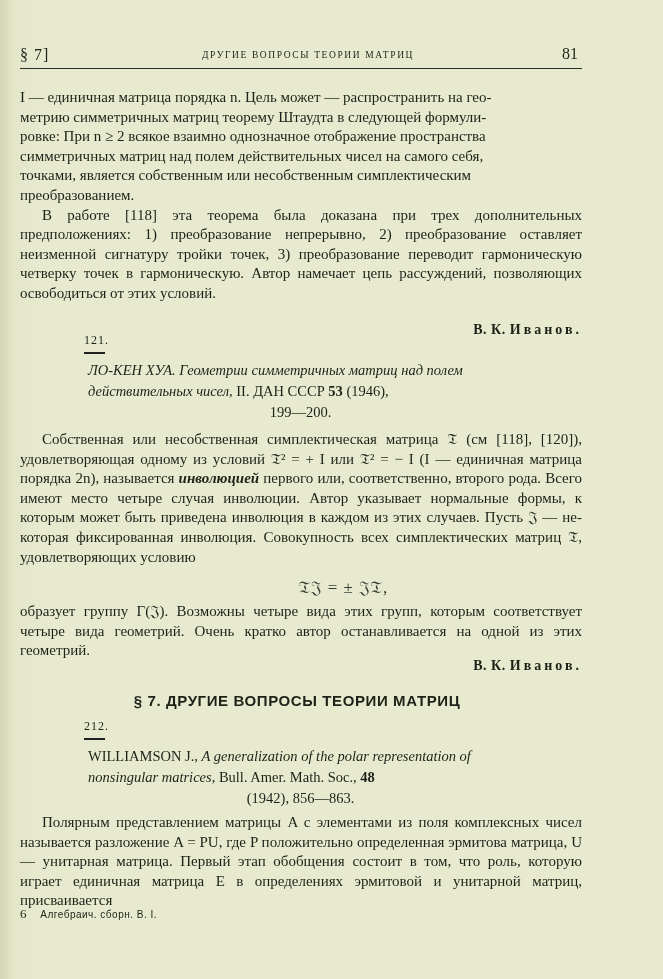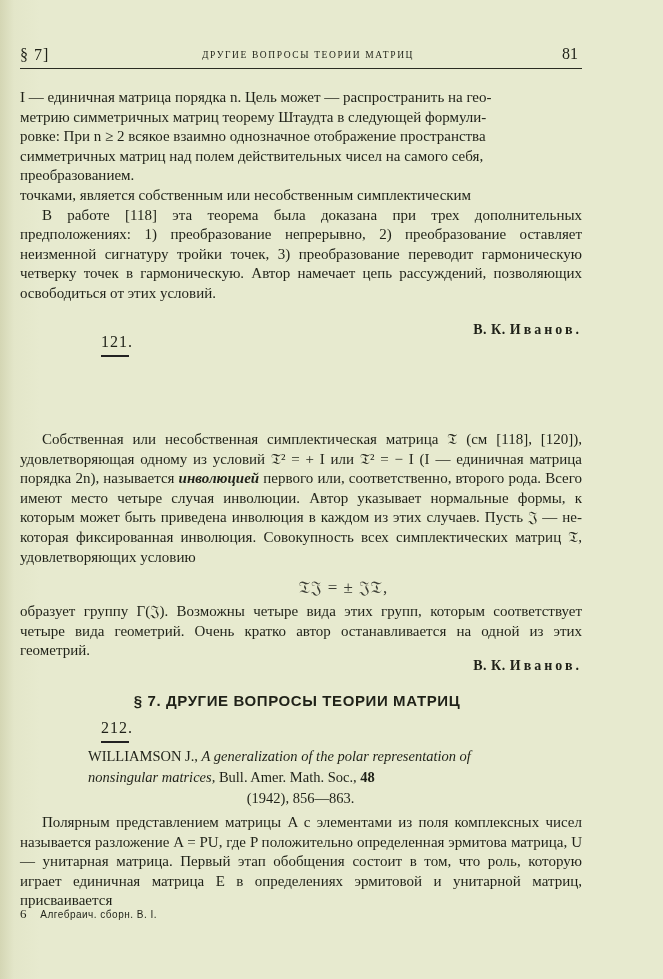--- a/index.html
+++ b/index.html
@@ -76,22 +76,22 @@
       right: 81px;
       font-size: 14px;
       font-weight: bold;
       letter-spacing: 0.5px;
     }
     .sig .spaced {
       letter-spacing: 3px;
     }
     .entry-num {
       position: absolute;
-      left: 101px;
-      font-size: 16px;
+      left: 84px;
+      font-size: 12px;
       letter-spacing: 1px;
     }
     .entry-num::after {
       content: "";
       position: absolute;
       left: 0;
       right: 4px;
       bottom: -6px;
       border-bottom: 2px solid #222;
     }
@@ -157,32 +157,42 @@
     <span class="rh-section">§ 7]</span>
     <span class="rh-title">ДРУГИЕ ВОПРОСЫ ТЕОРИИ МАТРИЦ</span>
     <span class="rh-page">81</span>
   </div>
 
   <div class="text" style="top: 88px;">
     <p>I — единичная матрица порядка n. Цель может — распространить на гео-</p>
     <p>метрию симметричных матриц теорему Штаудта в следующей формули-</p>
     <p>ровке: При n ≥ 2 всякое взаимно однозначное отображение пространства</p>
     <p>симметричных матриц над полем действительных чисел на самого себя,</p>
+    <p>точками, является собственным или несобственным симплектическим</p>
     <p>преобразованием.</p>
-    <p>точками, является собственным или несобственным симплектическим</p>
     <p class="indent">В работе [118] эта теорема была доказана при трех дополнитель­ных предположениях: 1) преобразование непрерывно, 2) преобразова­ние оставляет неизменной сигнатуру тройки точек, 3) преобразование переводит гармоническую четверку точек в гармоническую. Автор намечает цепь рассуждений, позволяющих освободиться от этих условий.</p>
   </div>
 
   <div class="sig" style="top: 322px;">
     <span>В. К.</span>
     <span class="spaced">Иванов.</span>
   </div>
 
   <div class="entry-num" style="top: 333px;">121.</div>
 
+  <div class="ref" style="top: 360px;">
+    <div>
+      <i>ЛО-КЕН ХУА.</i>
+      <i>Геометрии симметричных матриц над полем действительных чисел,</i>
+      <span>II. ДАН СССР</span>
+      <b>53</b>
+      <span>(1946),</span>
+    </div>
+    <div class="center-line">199—200.</div>
+  </div>
 
   <div class="text" style="top: 430px;">
     <p class="indent"><span>Собственная или несобственная симплектическая матрица 𝔗 (см [118], [120]), удовлетворяющая одному из условий 𝔗² = + I или 𝔗² = − I (I — единичная матрица порядка 2n), называется </span><em class="bolditalic">инволюцией</em><span> первого или, соответственно, второго рода. Всего имеют место четыре случая инволюции. Автор указывает нормальные формы, к которым может быть приведена инволюция в каждом из этих случаев. Пусть 𝔍 — не­которая фиксированная инволюция. Совокупность всех симплектических матриц 𝔗, удовлетворяющих условию</span></p>
   </div>
 
   <div class="formula" style="top: 578px; padding-left: 12px;">𝔗𝔍 = ± 𝔍𝔗,</div>
 
   <div class="text" style="top: 602px;">
     <p>образует группу Γ(𝔍). Возможны четыре вида этих групп, которым соответствует четыре вида геометрий. Очень кратко автор останавли­вается на одной из этих геометрий.</p>
   </div>

